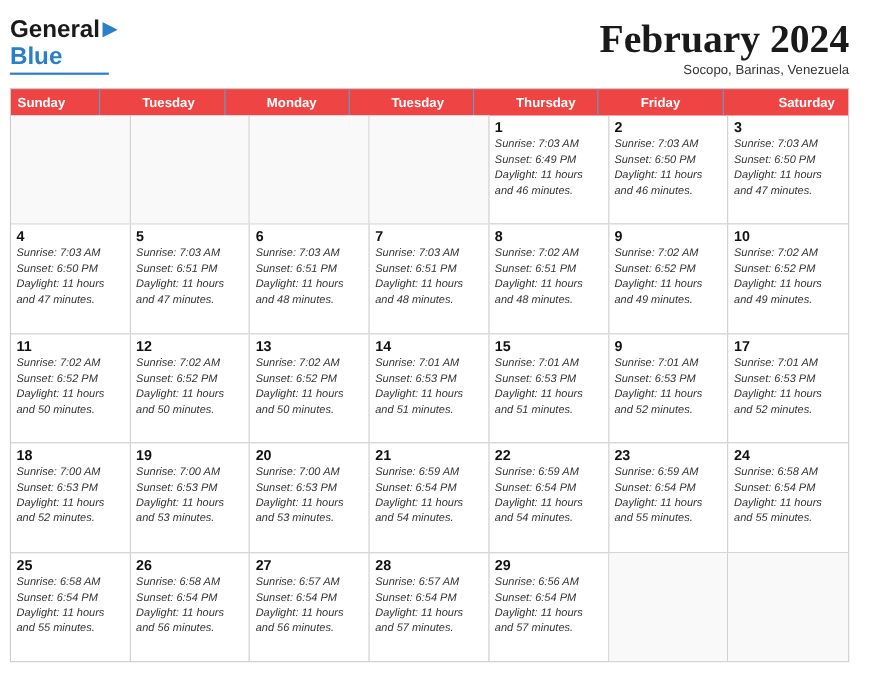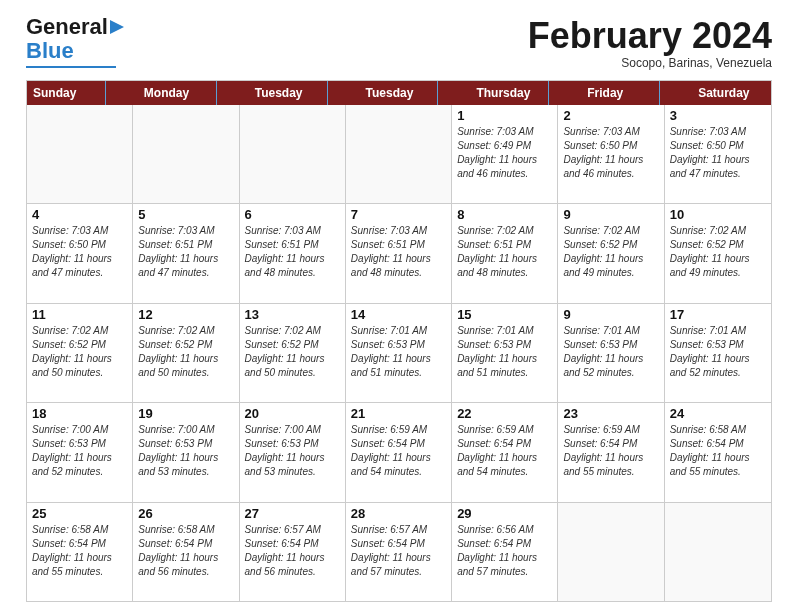--- a/index.html
+++ b/index.html
@@ -6,21 +6,21 @@
     body {
       font-family: Arial, sans-serif;
       background: #fff;
       width: 792px;
       height: 612px;
       overflow: hidden;
     }
     .page {
       width: 792px;
       height: 612px;
-      padding: 16px 20px 10px 26px;
+      padding: 16px 20px 10px 9px;
       display: flex;
       flex-direction: column;
     }
     .header {
       display: flex;
       justify-content: space-between;
       align-items: flex-start;
       margin-bottom: 10px;
     }
     .logo {
@@ -35,47 +35,48 @@
       margin-top: 2px;
     }
     .title-block {
       text-align: right;
     }
     .title-block h1 {
       font-size: 36px;
       font-weight: bold;
       color: #1a1a1a;
       line-height: 1.1;
+      font-family: Liberation Serif, serif;
     }
     .title-block h2 {
       font-size: 12px;
       font-weight: normal;
       color: #333;
     }
     .calendar {
       flex: 1;
       display: flex;
       flex-direction: column;
       border: 1px solid #ccc;
     }
     .cal-header {
       display: grid;
       grid-template-columns: repeat(7, 1fr);
-      background: #7f1d1d;
+      background: #ef4444;
       gap: 32px;
     }
     .cal-header-cell {
       color: #fff;
       font-size: 12px;
       font-weight: bold;
       padding: 5px 6px;
       text-align: left;
       border-right: 1px solid #5a9fd4;
     }
-    .cal-header-cell:last-child { border-right: none; }
+    .cal-header-cell:last-child { border-right: none; margin-left: 12px; }
     .cal-body {
       display: flex;
       flex-direction: column;
       flex: 1;
     }
     .cal-row {
       display: grid;
       grid-template-columns: repeat(7, 1fr);
       flex: 1;
       border-bottom: 1px solid #ccc;
@@ -126,22 +127,22 @@
 
     <div class="title-block">
       <h1>February 2024</h1>
       <h2>Socopo, Barinas, Venezuela</h2>
     </div>
   </div>
 
   <div class="calendar">
     <div class="cal-header">
       <div class="cal-header-cell">Sunday</div>
+      <div class="cal-header-cell">Tuesday</div>
       <div class="cal-header-cell">Monday</div>
-      <div class="cal-header-cell">Tuesday</div>
       <div class="cal-header-cell">Tuesday</div>
       <div class="cal-header-cell">Thursday</div>
       <div class="cal-header-cell">Friday</div>
       <div class="cal-header-cell">Saturday</div>
     </div>
     <div class="cal-body" id="cal-body">
     <div class="cal-row">
           <div class="cal-cell empty"></div>
           <div class="cal-cell empty"></div>
           <div class="cal-cell empty"></div>

